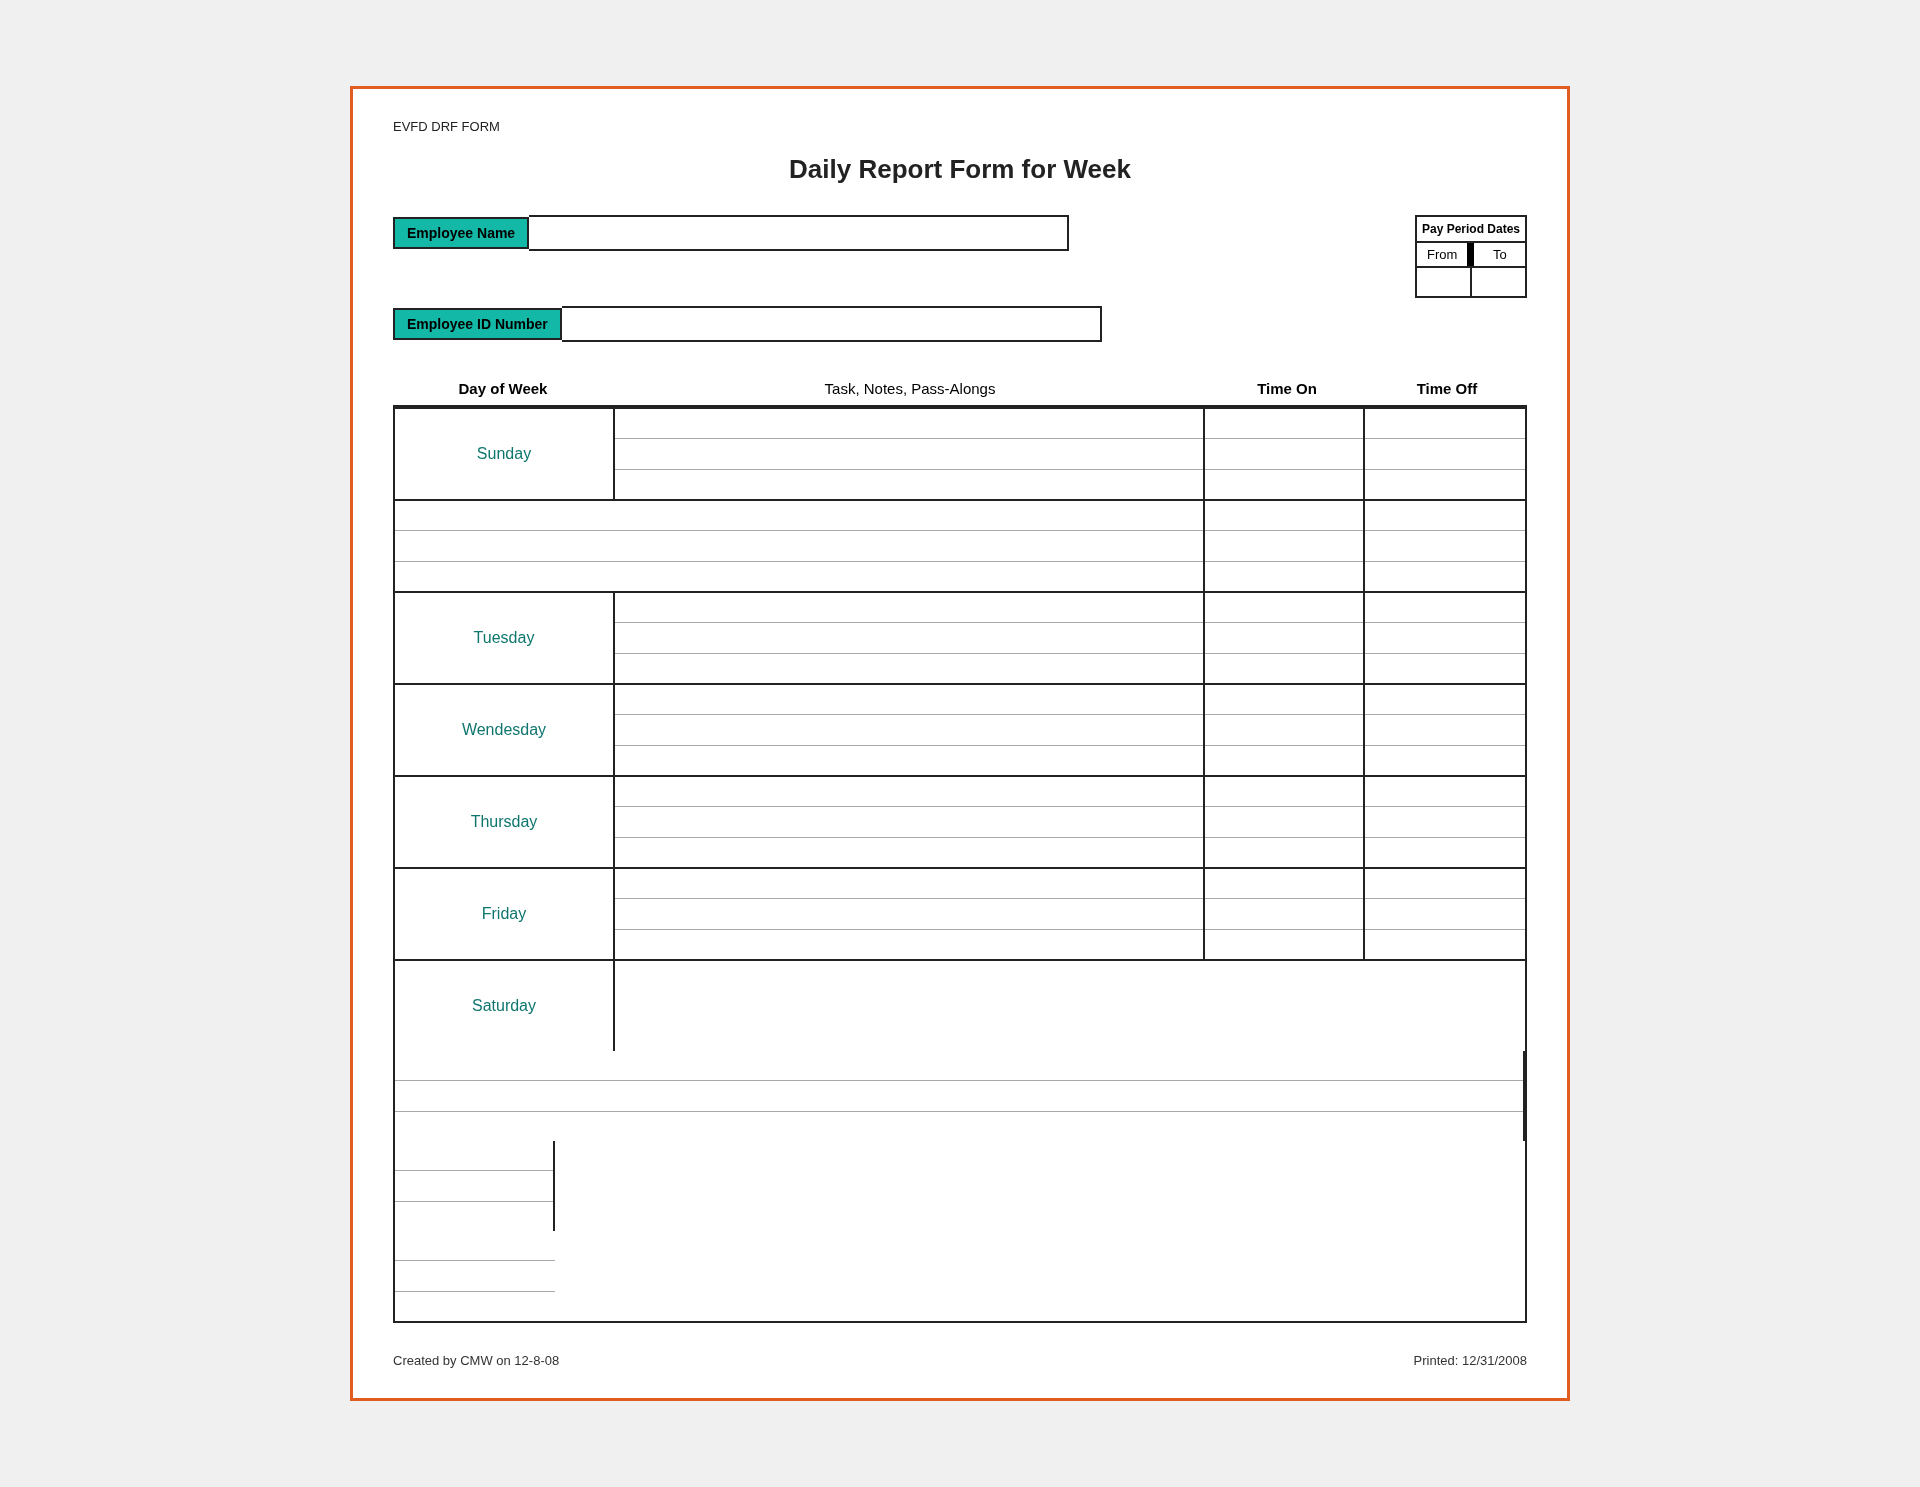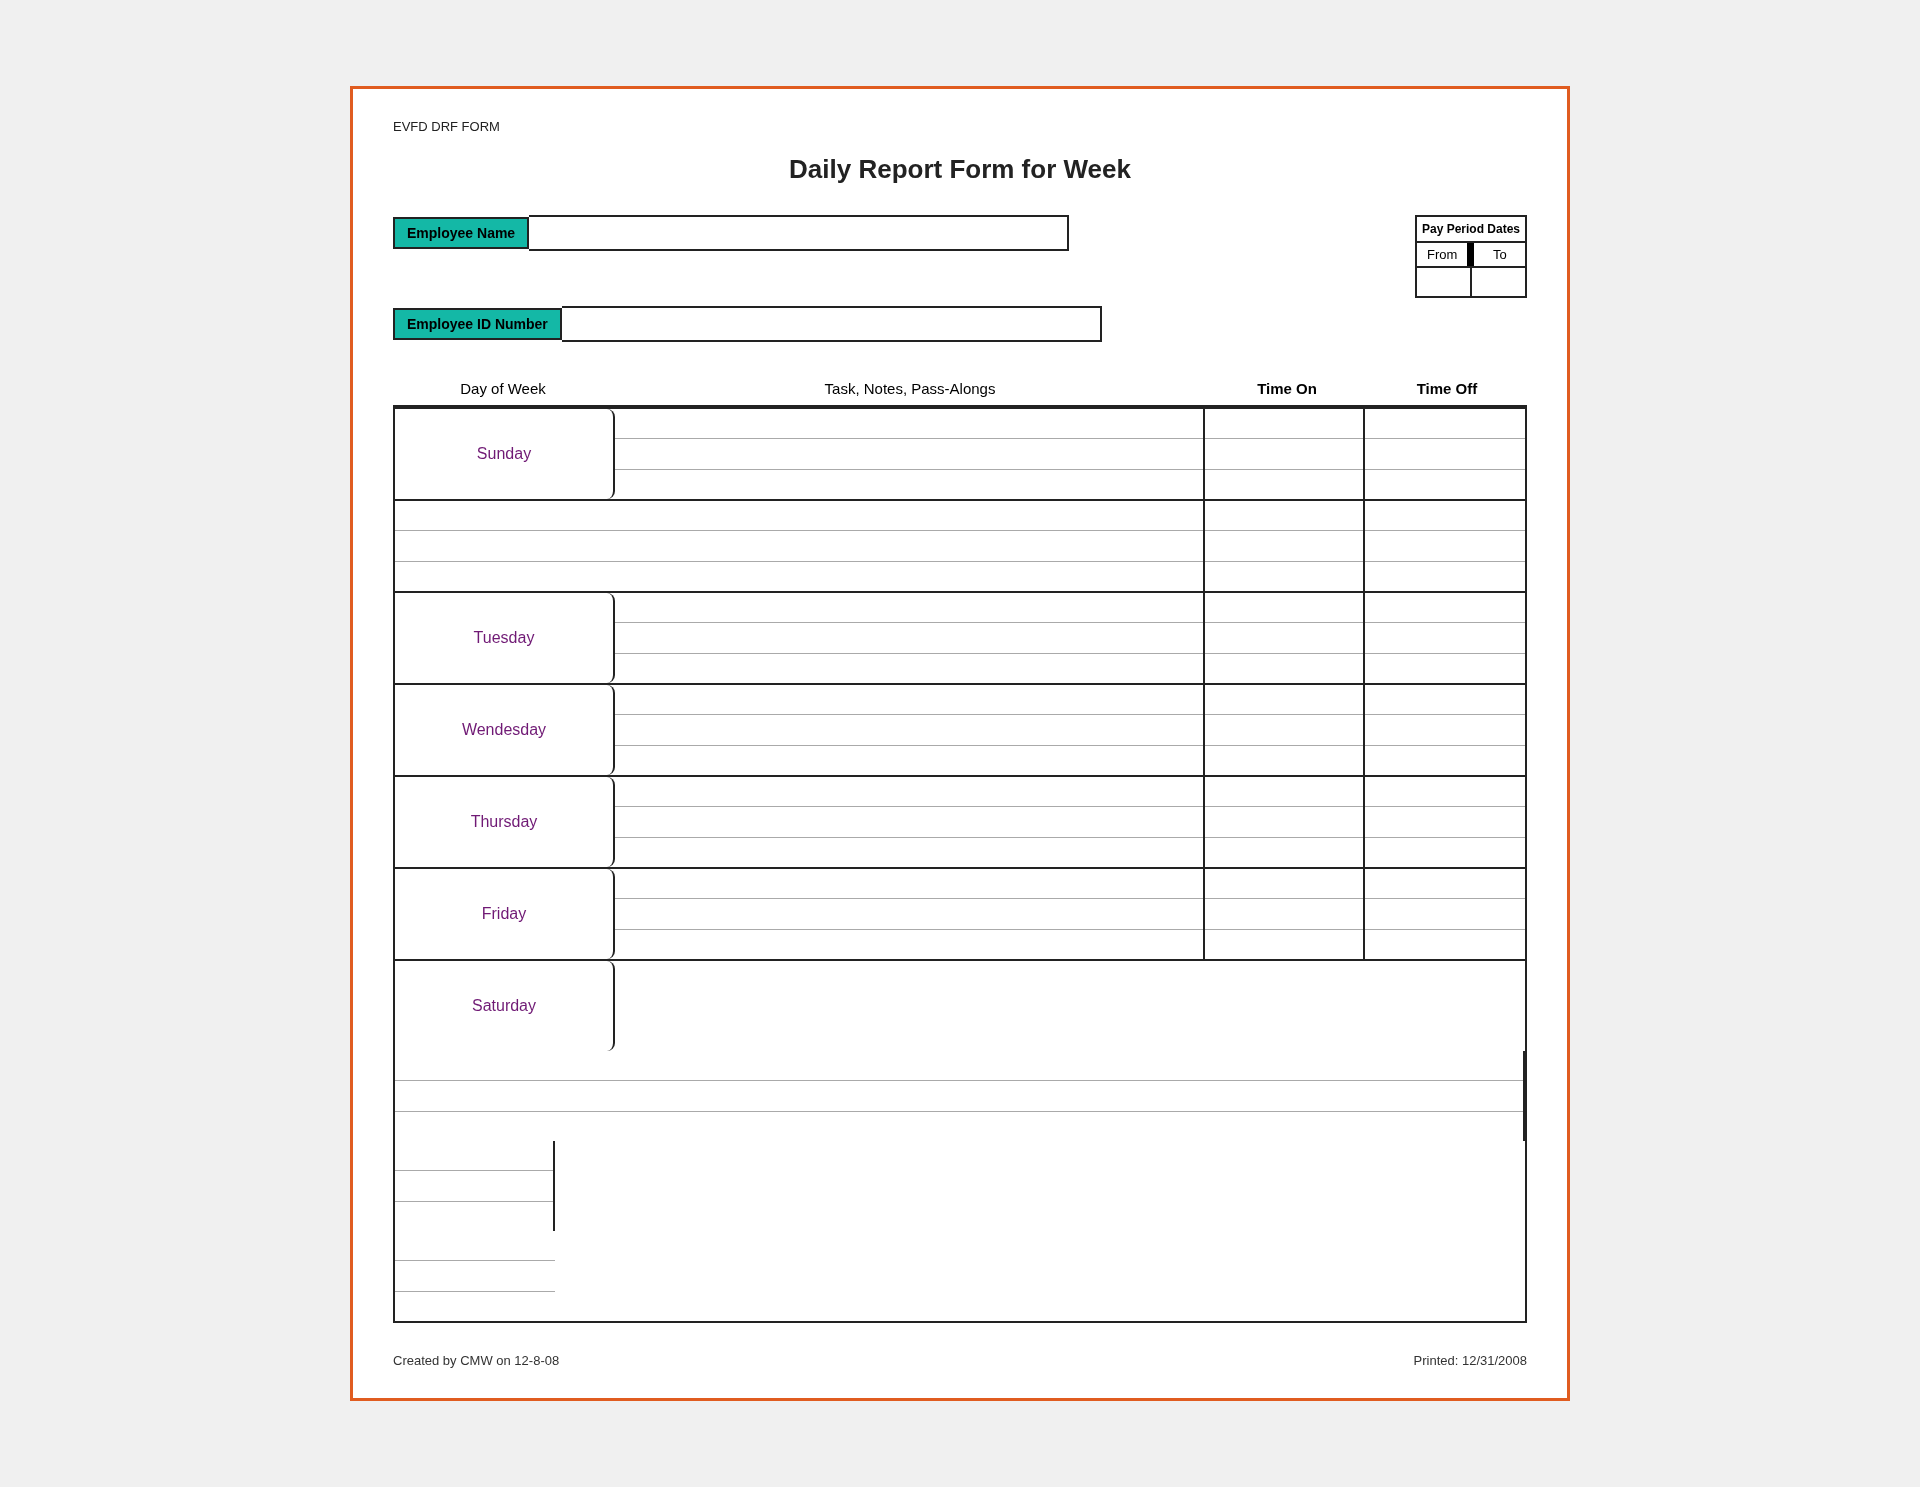--- a/index.html
+++ b/index.html
@@ -137,33 +137,33 @@
     .col-headers {
       display: flex;
       margin-bottom: 0;
       border-bottom: 2px solid #222;
     }
 
     .col-day {
       width: 220px;
       min-width: 220px;
       text-align: center;
+      font-weight: bold;
+      font-size: 15px;
+      padding: 8px 0;
+    }
+
+    .col-task {
+      flex: 1;
+      text-align: center;
       font-weight: normal;
       font-size: 15px;
       padding: 8px 0;
     }
 
-    .col-task {
-      flex: 1;
-      text-align: center;
-      font-weight: normal;
-      font-size: 15px;
-      padding: 8px 0;
-    }
-
     .col-time-on {
       width: 160px;
       min-width: 160px;
       text-align: center;
       font-weight: bold;
       font-size: 15px;
       padding: 8px 0;
     }
 
     .col-time-off {
@@ -191,24 +191,23 @@
       flex-direction: column;
     }
 
     .day-cell {
       width: 220px;
       min-width: 220px;
       display: flex;
       align-items: center;
       justify-content: center;
       font-size: 16px;
-      color: #701a75;
+      color: #0f766e;
       border-right: 2px solid #222;
       min-height: 90px;
-      border-radius: 8px;
     }
 
     .task-cell {
       flex: 1;
       border-right: 2px solid #222;
       min-height: 90px;
       display: flex;
       flex-direction: column;
     }
 

